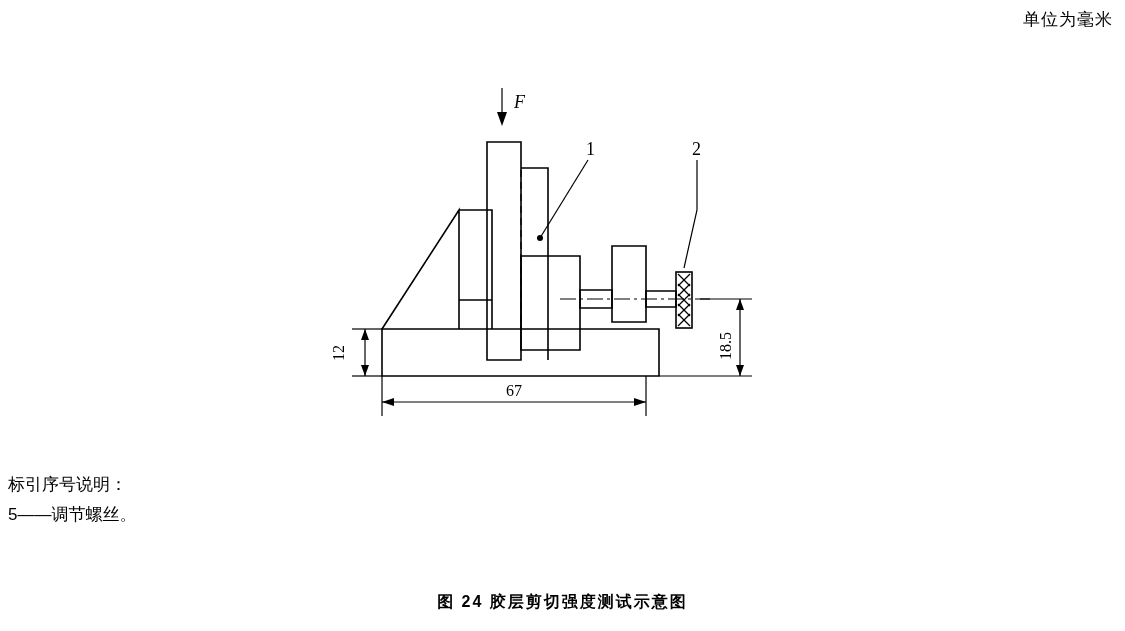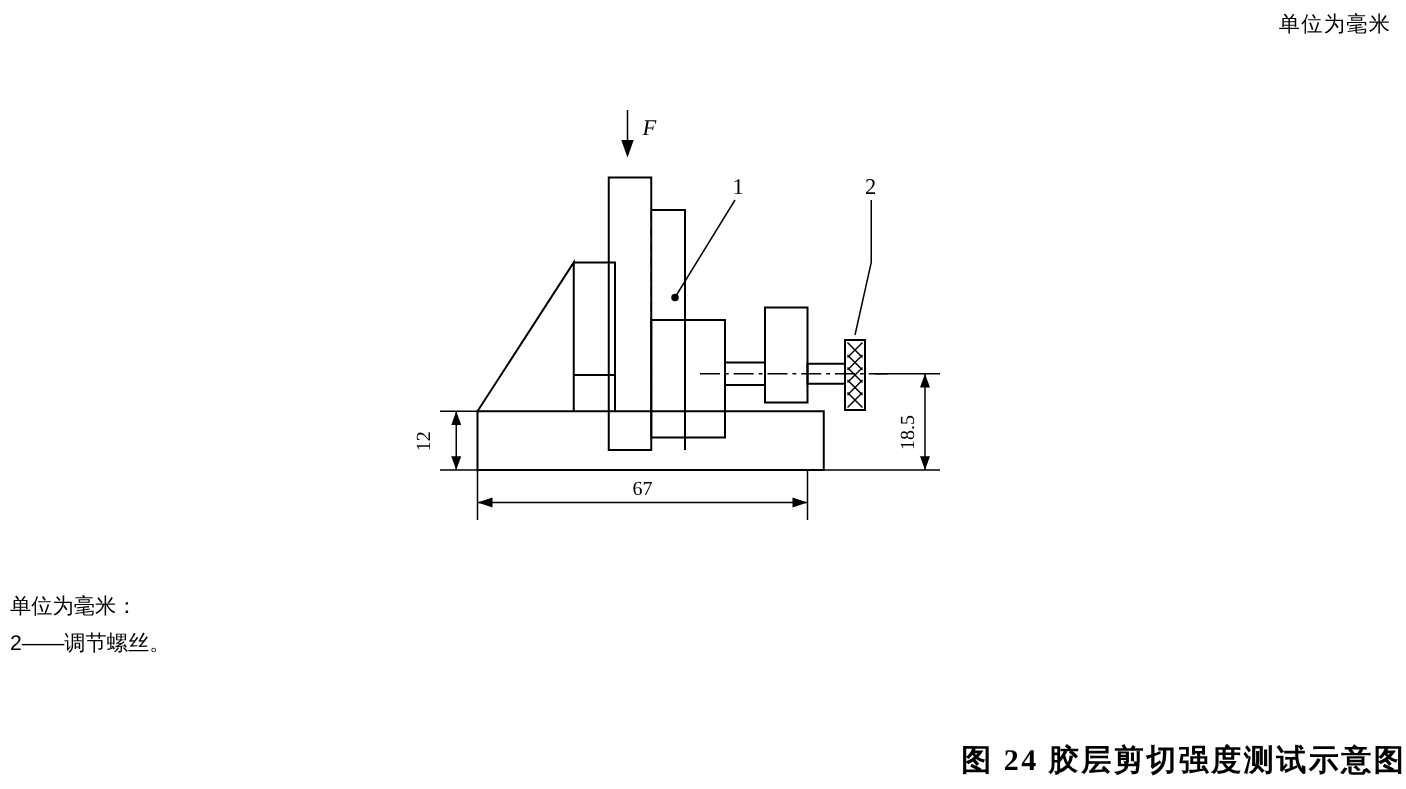--- a/index.html
+++ b/index.html
@@ -37,24 +37,24 @@
     font-size: 17px;
     font-family: "Liberation Sans", sans-serif;
     line-height: 30px;
   }
   .legend div { white-space: pre; }
   .caption {
     position: absolute;
     left: 0;
     top: 592px;
     width: 1125px;
-    text-align: right;
-    font-size: 24px;
+    text-align: center;
+    font-size: 16px;
     font-weight: bold;
-    font-family: Liberation Serif, serif;
+    font-family: Liberation Sans, sans-serif;
     letter-spacing: 2px;
   }
   svg { display: block; }
   .ln { stroke: #000; stroke-width: 1.6; fill: none; }
   .thin { stroke: #000; stroke-width: 1.2; fill: none; }
   .dash { stroke: #000; stroke-width: 1.2; fill: none; stroke-dasharray: 7 5; }
   .center { stroke: #000; stroke-width: 1.1; fill: none; stroke-dasharray: 16 4 3 4; }
   .lbl { font-family: "Liberation Serif", serif; font-size: 18px; fill: #000; }
   .lbl-i { font-family: "Liberation Serif", serif; font-size: 18px; font-style: italic; fill: #000; }
   .dim { font-family: "Liberation Serif", serif; font-size: 16px; fill: #000; }
@@ -155,17 +155,17 @@
     <text class="lbl" x="586" y="95">1</text>
     <text class="lbl" x="692" y="95">2</text>
 
     <text class="dim" x="344" y="293" text-anchor="middle" transform="rotate(-90 344 293)">12</text>
     <text class="dim" x="731" y="286" text-anchor="middle" transform="rotate(-90 731 286)">18.5</text>
     <text class="dim" x="514" y="336" text-anchor="middle">67</text>
   </svg>
 </div>
 
 <div class="legend">
-  <div>单位为毫米：</div>
-  <div>2——调节螺丝。</div>
+  <div>标引序号说明：</div>
+  <div>5——调节螺丝。</div>
 </div>
 
 <div class="caption">图 24   胶层剪切强度测试示意图</div>
 
 </body></html>

